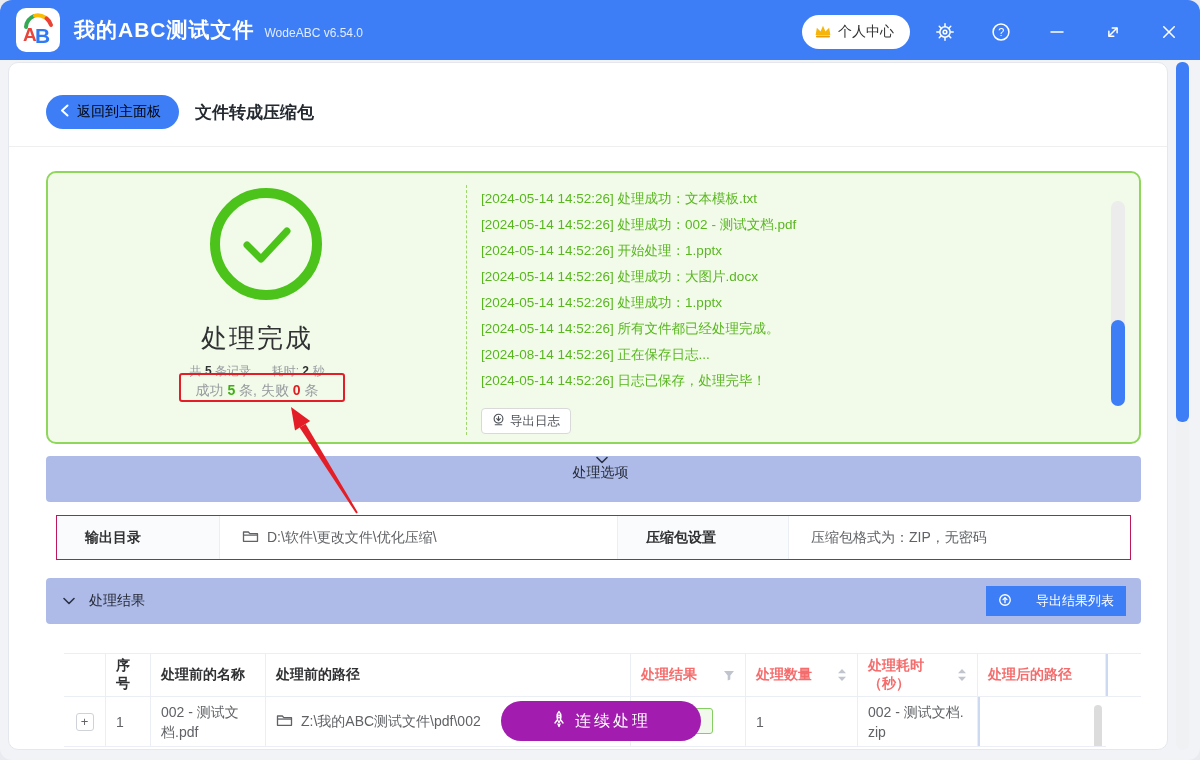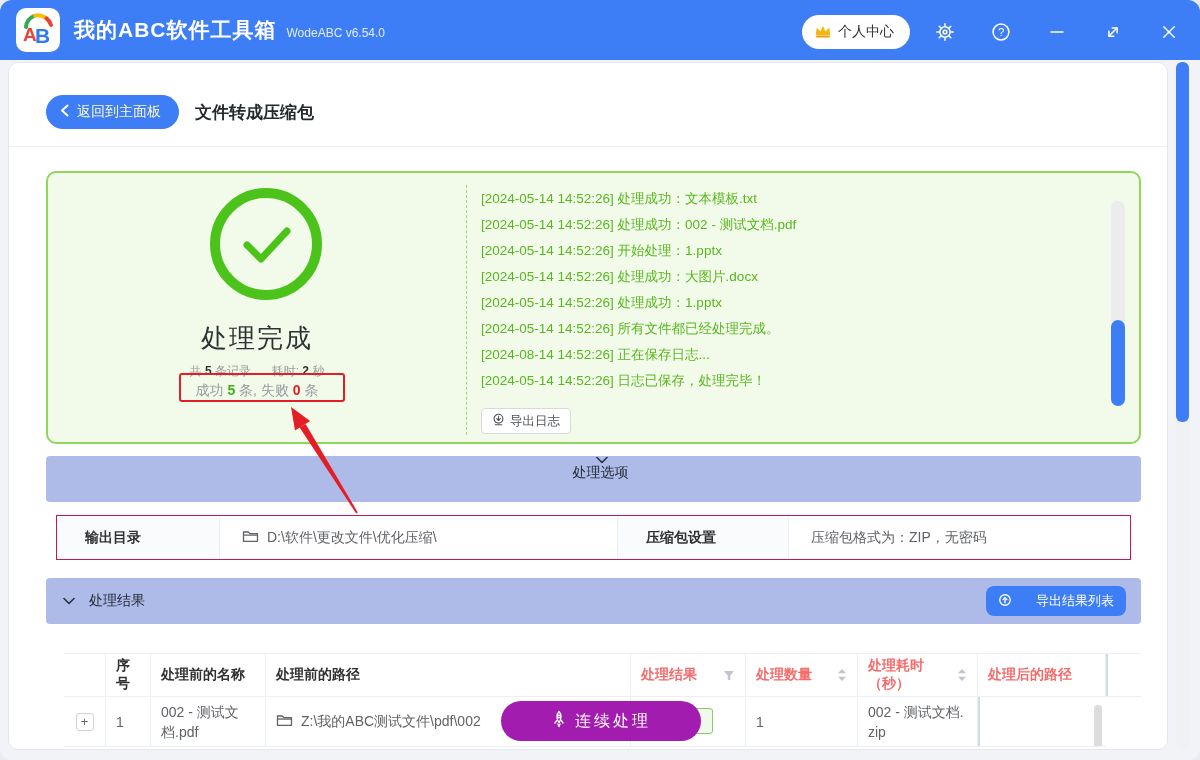--- a/index.html
+++ b/index.html
@@ -14,21 +14,21 @@
   .app-title { color:#ffffff; font-size:21px; font-weight:bold; margin-left:14px; letter-spacing:1px; }
   .app-version { color:rgba(255,255,255,0.85); font-size:12px; margin-left:10px; margin-top:6px; }
   .tb-right { position:absolute; right:10px; top:0; height:64px; display:flex; align-items:center; gap:14px; }
   .user-pill { height:34px; padding:0 16px 0 12px; background:#ffffff; border-radius:17px; display:flex; align-items:center; gap:6px; font-size:14px; color:#303133; cursor:pointer; }
   .tb-icon { width:42px; height:40px; display:flex; align-items:center; justify-content:center; cursor:pointer; }
 
   
   #card { position:absolute; left:8px; top:62px; width:1160px; height:688px; background:#ffffff; border:1px solid #e4e7ed; border-radius:10px; overflow:hidden; }
 
   .nav-row { position:absolute; left:37px; top:27px; height:44px; display:flex; align-items:center; gap:16px; }
-  .back-btn { height:34px; padding:0 18px 0 14px; background:#3d7ef7; color:#fef9c3; font-size:14px; border:none; border-radius:17px; display:flex; align-items:center; gap:8px; cursor:pointer; }
+  .back-btn { height:34px; padding:0 18px 0 14px; background:#3d7ef7; color:#000000; font-size:14px; border:none; border-radius:17px; display:flex; align-items:center; gap:8px; cursor:pointer; }
   .page-title { font-size:17px; font-weight:bold; color:#24292f; }
   .nav-divider { position:absolute; left:0; top:83px; width:100%; height:1px; background:#efefef; }
 
   
   #panel { position:absolute; left:37px; top:108px; width:1095px; height:273px; background:#f2fbe9; border:2px solid #8ed75a; border-radius:10px; }
   .panel-left { position:absolute; left:0; top:0; width:418px; height:100%; }
   .ok-circle { position:absolute; left:161px; top:14px; }
   .status-title { position:absolute; left:0; top:148px; width:418px; text-align:center; font-size:26px; color:#303133; font-weight:500; letter-spacing:2px; }
   .stats-line { position:absolute; left:0; top:190px; width:418px; text-align:center; font-size:12px; color:#979a9f; }
   .stats-line b { color:#303133; }
@@ -45,21 +45,21 @@
   
   .anno-box { position:absolute; left:170px; top:310px; width:166px; height:29px; border:2px solid #e41e26; border-radius:3px; z-index:40; pointer-events:none; }
   .anno-arrow { position:absolute; left:262px; top:333px; z-index:40; pointer-events:none; }
 
   
   .band { position:absolute; left:37px; width:1095px; height:46px; background:#aebbe8; border-radius:4px; display:flex; align-items:center; }
   #band-options { top:393px;flex-direction:column; }
   #band-results { top:515px; }
   .band-chevron { margin-left:17px; display:flex; }
   .band-label { margin-left:14px; font-size:14px; color:#262b38; }
-  .export-list-btn { position:absolute; right:15px; top:8px; height:30px; padding:0 12px; background:#3d7ef7; border:none; border-radius:8px; color:#fff; font-size:13px; display:flex; align-items:center; gap:24px; cursor:pointer; }
+  .export-list-btn { position:absolute; right:15px; top:8px; height:30px; padding:0 12px; background:#3d7ef7; border:none; border-radius:0; color:#fff; font-size:13px; display:flex; align-items:center; gap:24px; cursor:pointer; }
 
   
   #options-row { position:absolute; left:47px; top:452px; width:1075px; height:45px; display:flex; border:1px solid #be185d; }
   .opt-cell { height:100%; display:flex; align-items:center; font-size:14px; border-right:1px solid #ebeef5; }
   .opt-label { background:#fafbfc; color:#303133; font-weight:bold; padding-left:28px; }
   .opt-value { color:#606266; padding-left:22px; gap:8px; }
   .opt-cell:last-child { border-right:none; }
 
   
   #table { position:absolute; left:55px; top:590px; width:1077px; }
@@ -91,21 +91,21 @@
   <div id="titlebar">
     <div class="logo">
       <svg width="40" height="40" viewBox="0 0 40 40">
         <path d="M8 17 A13 13 0 0 1 16 6" fill="none" stroke="#34a853" stroke-width="4" stroke-linecap="round"></path>
         <path d="M17 5.6 A13 13 0 0 1 27 7.5" fill="none" stroke="#fbbc05" stroke-width="4" stroke-linecap="round"></path>
         <path d="M28.5 8.4 A13 13 0 0 1 33 15" fill="none" stroke="#ea4335" stroke-width="4" stroke-linecap="round"></path>
         <text x="5" y="31" font-size="19" font-weight="bold" fill="#e8453c" font-family="Liberation Sans, sans-serif">A</text>
         <text x="17" y="33" font-size="21" font-weight="bold" fill="#2f7bf6" font-family="Liberation Sans, sans-serif">B</text>
       </svg>
     </div>
-    <span class="app-title">我的ABC软件工具箱</span>
+    <span class="app-title">我的ABC测试文件</span>
     <span class="app-version">WodeABC v6.54.0</span>
 
     <div class="tb-right">
       <div class="user-pill">
         <span>
           <svg width="18" height="16" viewBox="0 0 22 18">
             <polygon points="2,14 3.5,5 8,9.5 11,2.5 14,9.5 18.5,5 20,14" fill="#f5b50a"></polygon>
             <rect x="2.5" y="14.5" width="17" height="2.5" rx="1" fill="#e89c06"></rect>
           </svg>
         </span>

